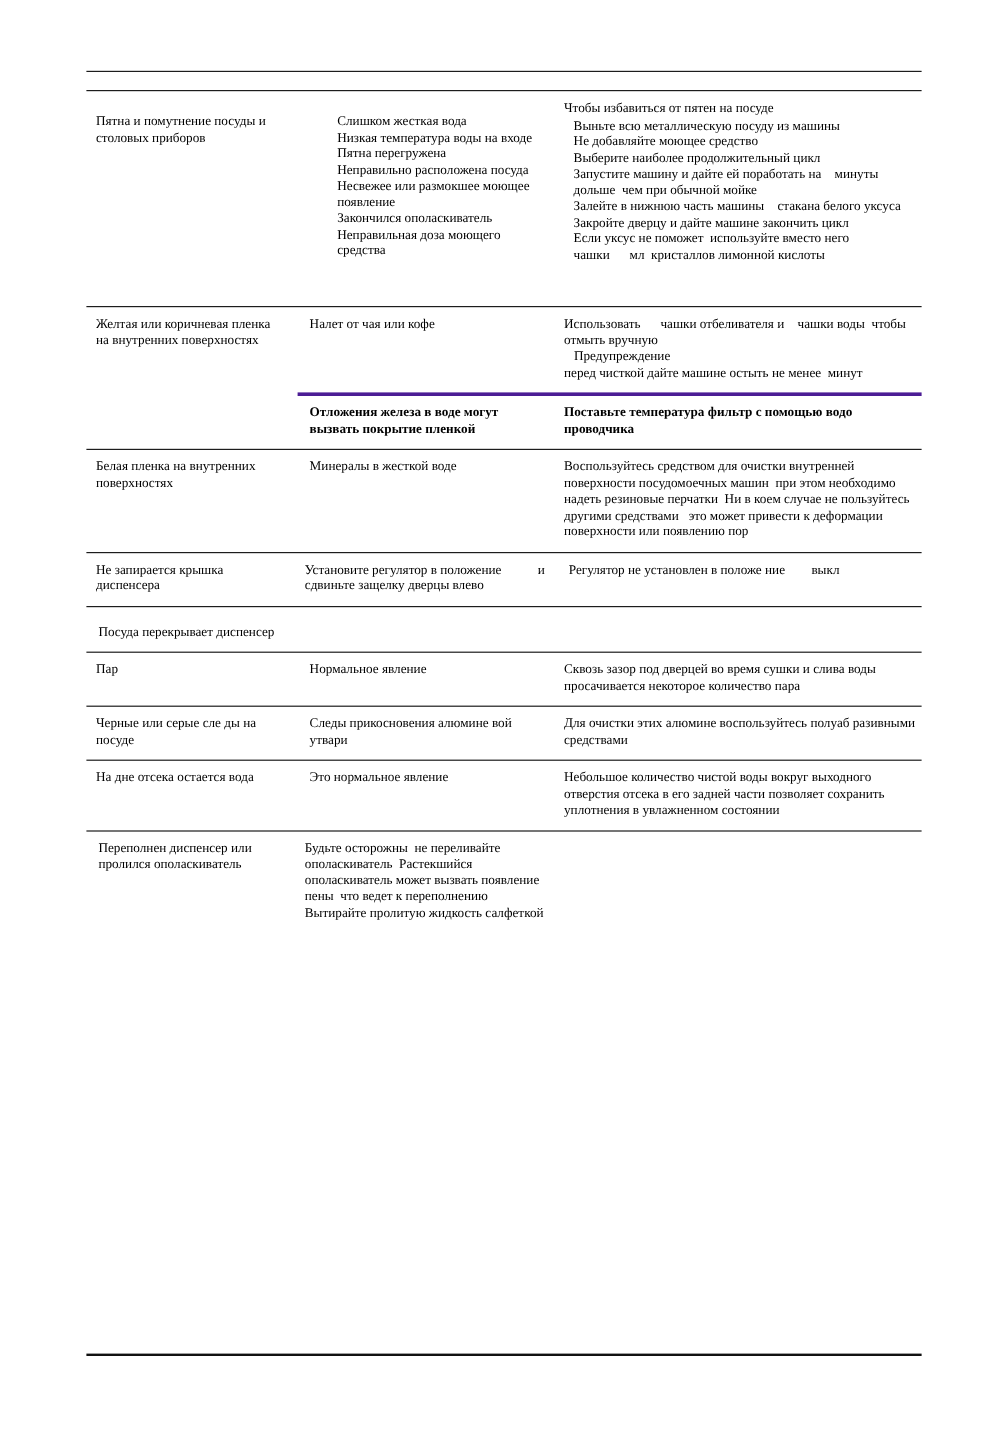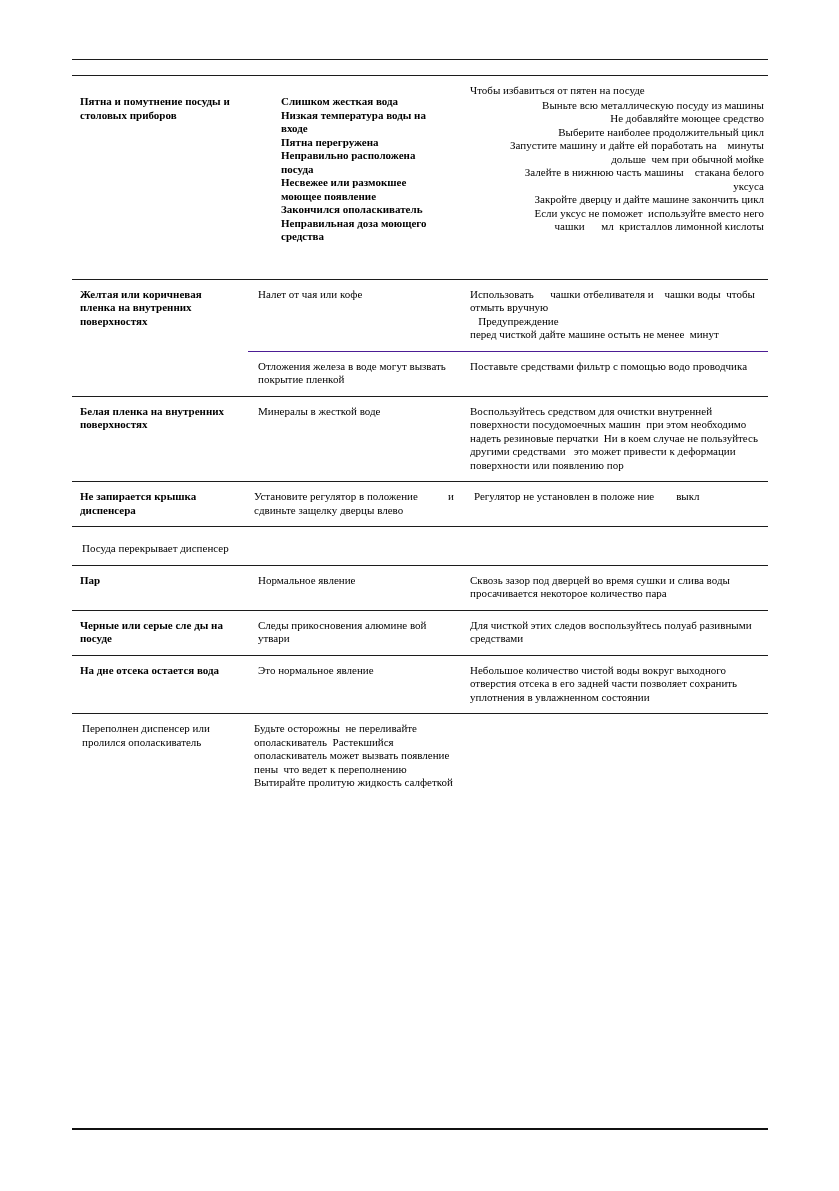--- a/index.html
+++ b/index.html
@@ -14,37 +14,37 @@
 
   .doc-table {
     position:absolute; left:72px; right:71px; top:75px;
     border-top:1px solid #1c1c1c;
     font-size:11px; line-height:13.5px;
   }
   .row { display:grid; grid-template-columns:176px 216px 1fr; }
   .row + .row { border-top:1px solid #1c1c1c; }
 
   .cell { padding:8px 8px 9px 8px; }
-  .problem  { font-weight:bold; padding-left:8px; padding-right:12px; }
+  .problem  { font-weight:normal; padding-left:8px; padding-right:12px; }
   .cause    { padding-left:10px; padding-right:16px; }
   .solution { padding-left:6px;  padding-right:4px; }
 
   
   .row-first .problem, .row-first .cause { padding-top:19px; }
-  .row-first .cause { padding-left:33px;font-weight:bold; }
+  .row-first .cause { padding-left:33px; }
   .row-first { padding-bottom:26px; }
   .cause-item { margin-bottom:0; }
   .sol-intro { margin-bottom:1px; }
-  .sol-item  { margin-left:27px;text-align:right; }
+  .sol-item  { margin-left:8px; }
 
   
   .row-split { grid-template-columns:176px 1fr; }
   .subwrap { display:block; }
   .subrow { display:grid; grid-template-columns:216px 1fr; }
-  .subrow + .subrow { border-top:1px solid #4c1d95; }
+  .subrow + .subrow { border-top:3px solid #4c1d95;font-weight:bold; }
 
   
   .pt7 { padding-top:15px; }
 </style>
 </head>
 <body>
 
 <div class="page">
   <div class="rule-top"></div>
 
@@ -80,21 +80,21 @@
         <div class="subrow">
           <div class="cell cause">Налет от чая или кофе</div>
           <div class="cell solution">
             <div>Использовать &nbsp;&nbsp;&nbsp;&nbsp;&nbsp;чашки отбеливателя и &nbsp;&nbsp;&nbsp;чашки воды&nbsp; чтобы отмыть вручную</div>
             <div>&nbsp;&nbsp;&nbsp;Предупреждение</div>
             <div>перед чисткой дайте машине остыть не менее &nbsp;минут</div>
           </div>
         </div>
         <div class="subrow">
           <div class="cell cause">Отложения железа в воде могут вызвать покрытие пленкой</div>
-          <div class="cell solution">Поставьте средствами фильтр с помощью водо проводчика</div>
+          <div class="cell solution">Поставьте температура фильтр с помощью водо проводчика</div>
         </div>
       </div>
     </div>
 
     <div class="row">
       <div class="cell problem">Белая пленка на внутренних поверхностях</div>
       <div class="cell cause">Минералы в жесткой воде</div>
       <div class="cell solution">Воспользуйтесь средством для очистки внутренней поверхности посудомоечных машин&nbsp; при этом необходимо надеть резиновые перчатки&nbsp; Ни в коем случае не пользуйтесь другими средствами &nbsp; это может привести к деформации поверхности или появлению пор</div>
     </div>
 
@@ -110,21 +110,21 @@
 
     <div class="row">
       <div class="cell problem">Пар</div>
       <div class="cell cause">Нормальное явление</div>
       <div class="cell solution">Сквозь зазор под дверцей во время сушки и слива воды просачивается некоторое количество пара</div>
     </div>
 
     <div class="row">
       <div class="cell problem">Черные или серые сле ды на посуде</div>
       <div class="cell cause">Следы прикосновения алюмине вой утвари</div>
-      <div class="cell solution">Для чисткой этих следов воспользуйтесь полуаб разивными средствами</div>
+      <div class="cell solution">Для очистки этих алюмине воспользуйтесь полуаб разивными средствами</div>
     </div>
 
     <div class="row">
       <div class="cell problem">На дне отсека остается вода</div>
       <div class="cell cause">Это нормальное явление</div>
       <div class="cell solution">Небольшое количество чистой воды вокруг выходного отверстия отсека в его задней части позволяет сохранить уплотнения в увлажненном состоянии</div>
     </div>
 
     <div class="row">
       <div class="cell cause">Переполнен диспенсер или пролился ополаскиватель</div>

